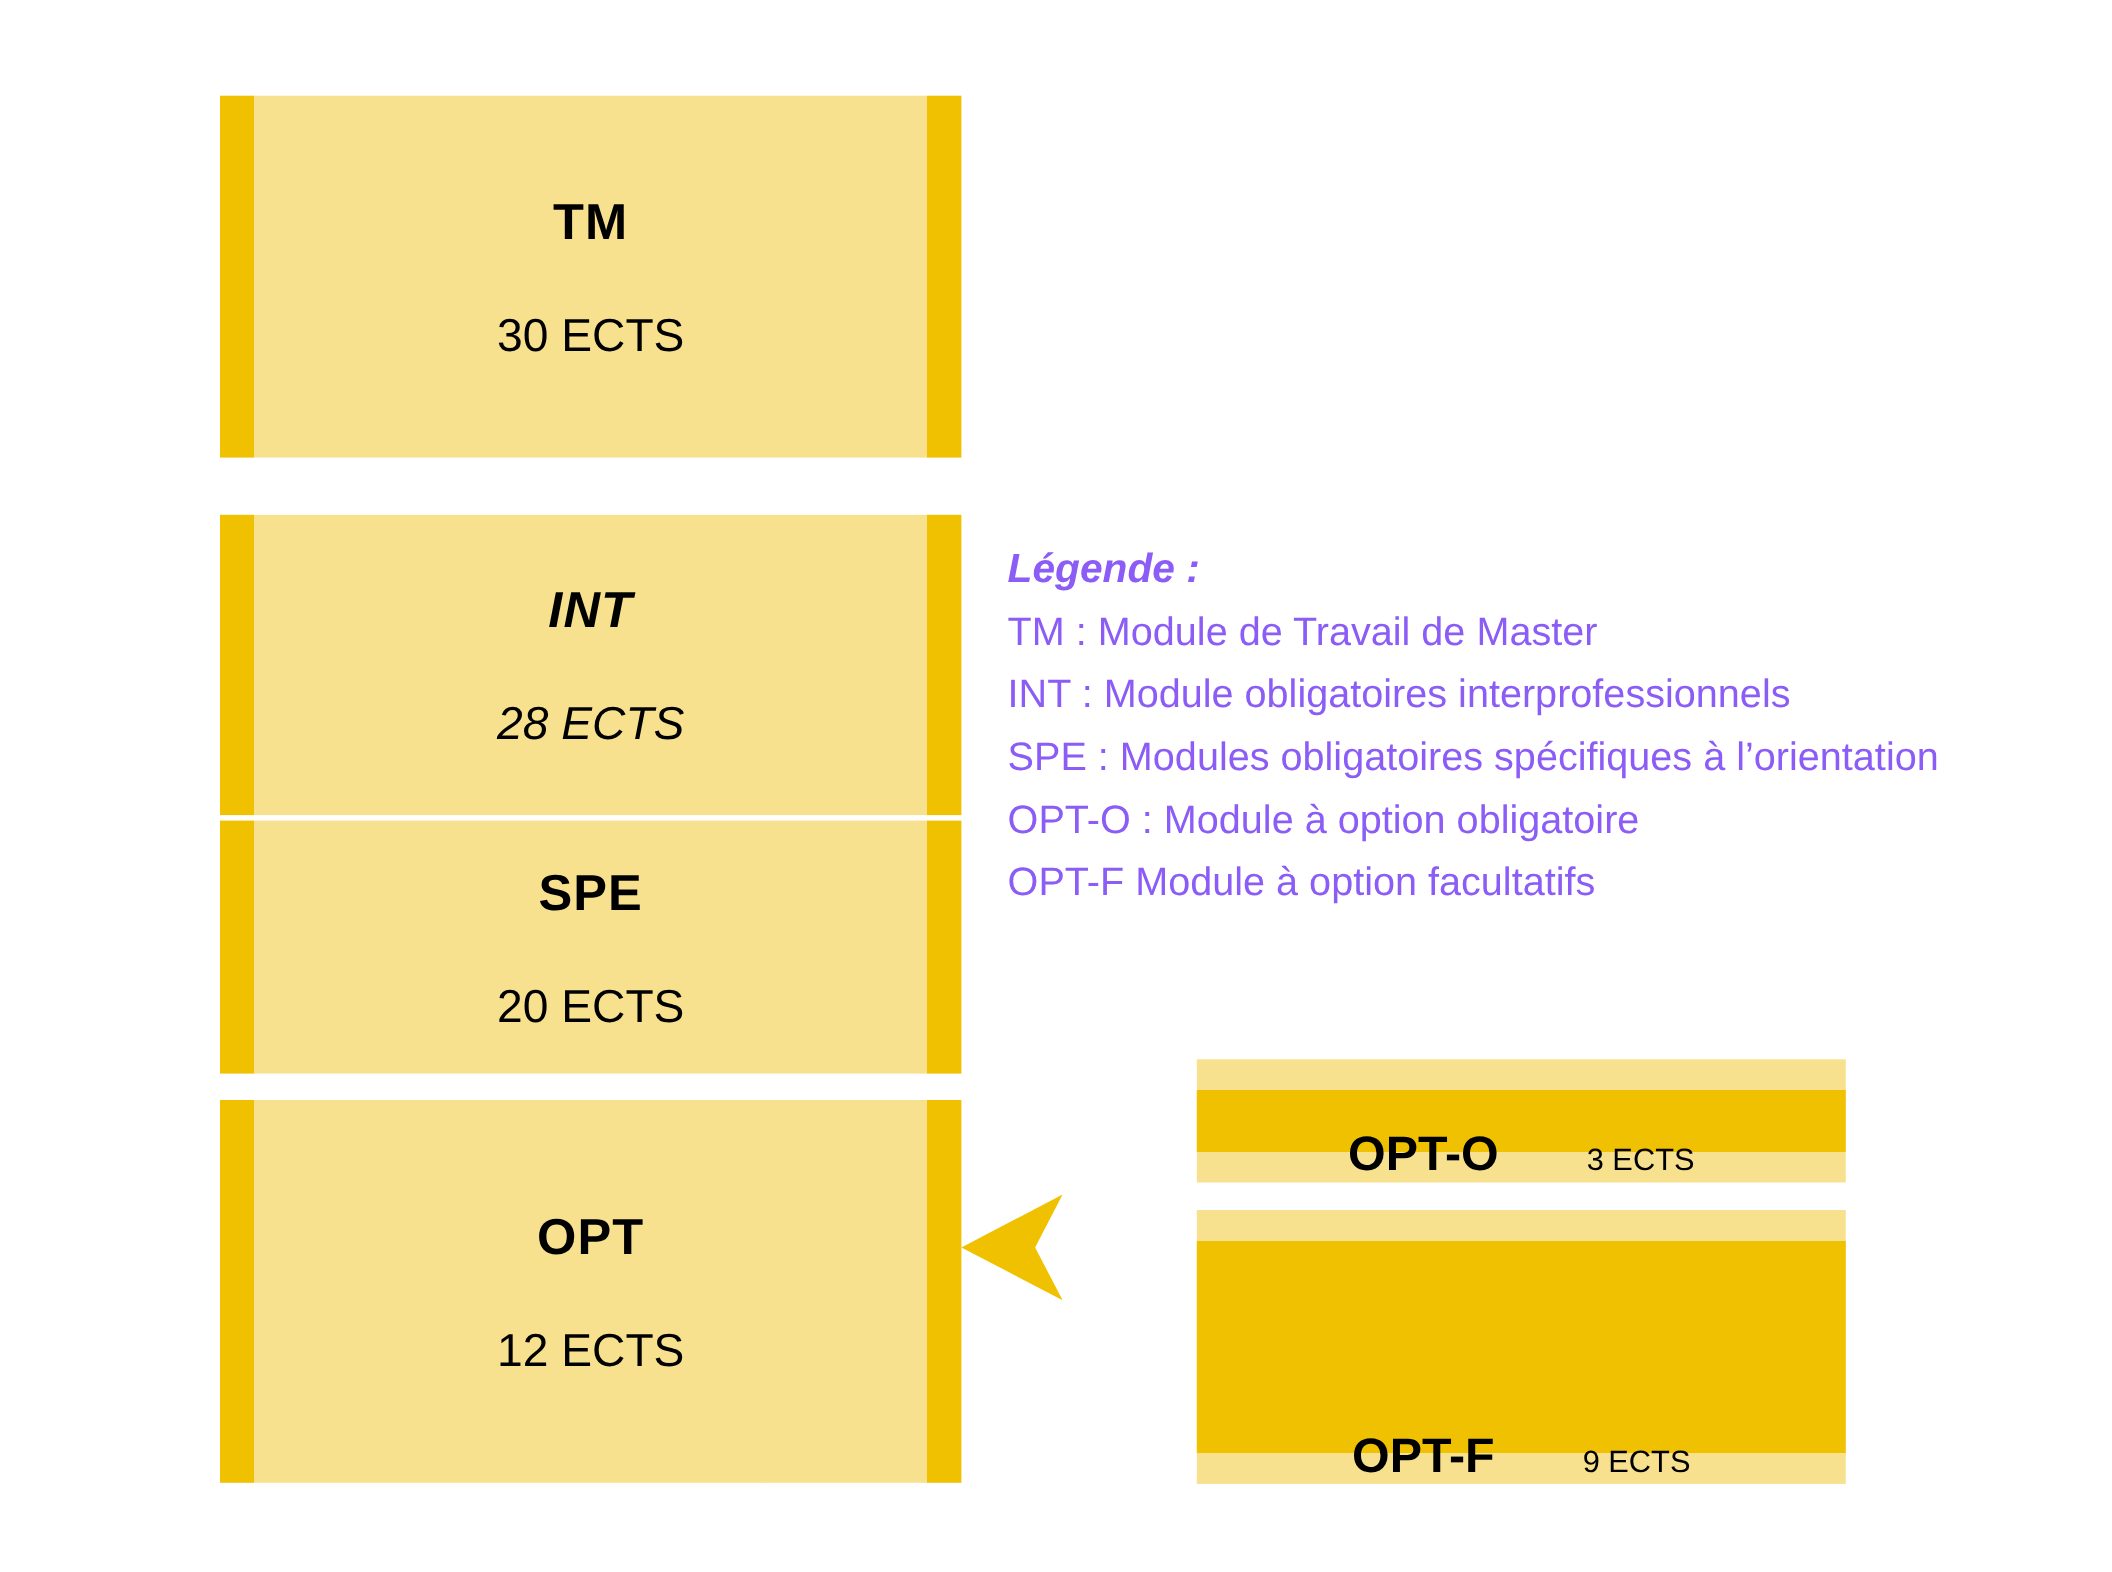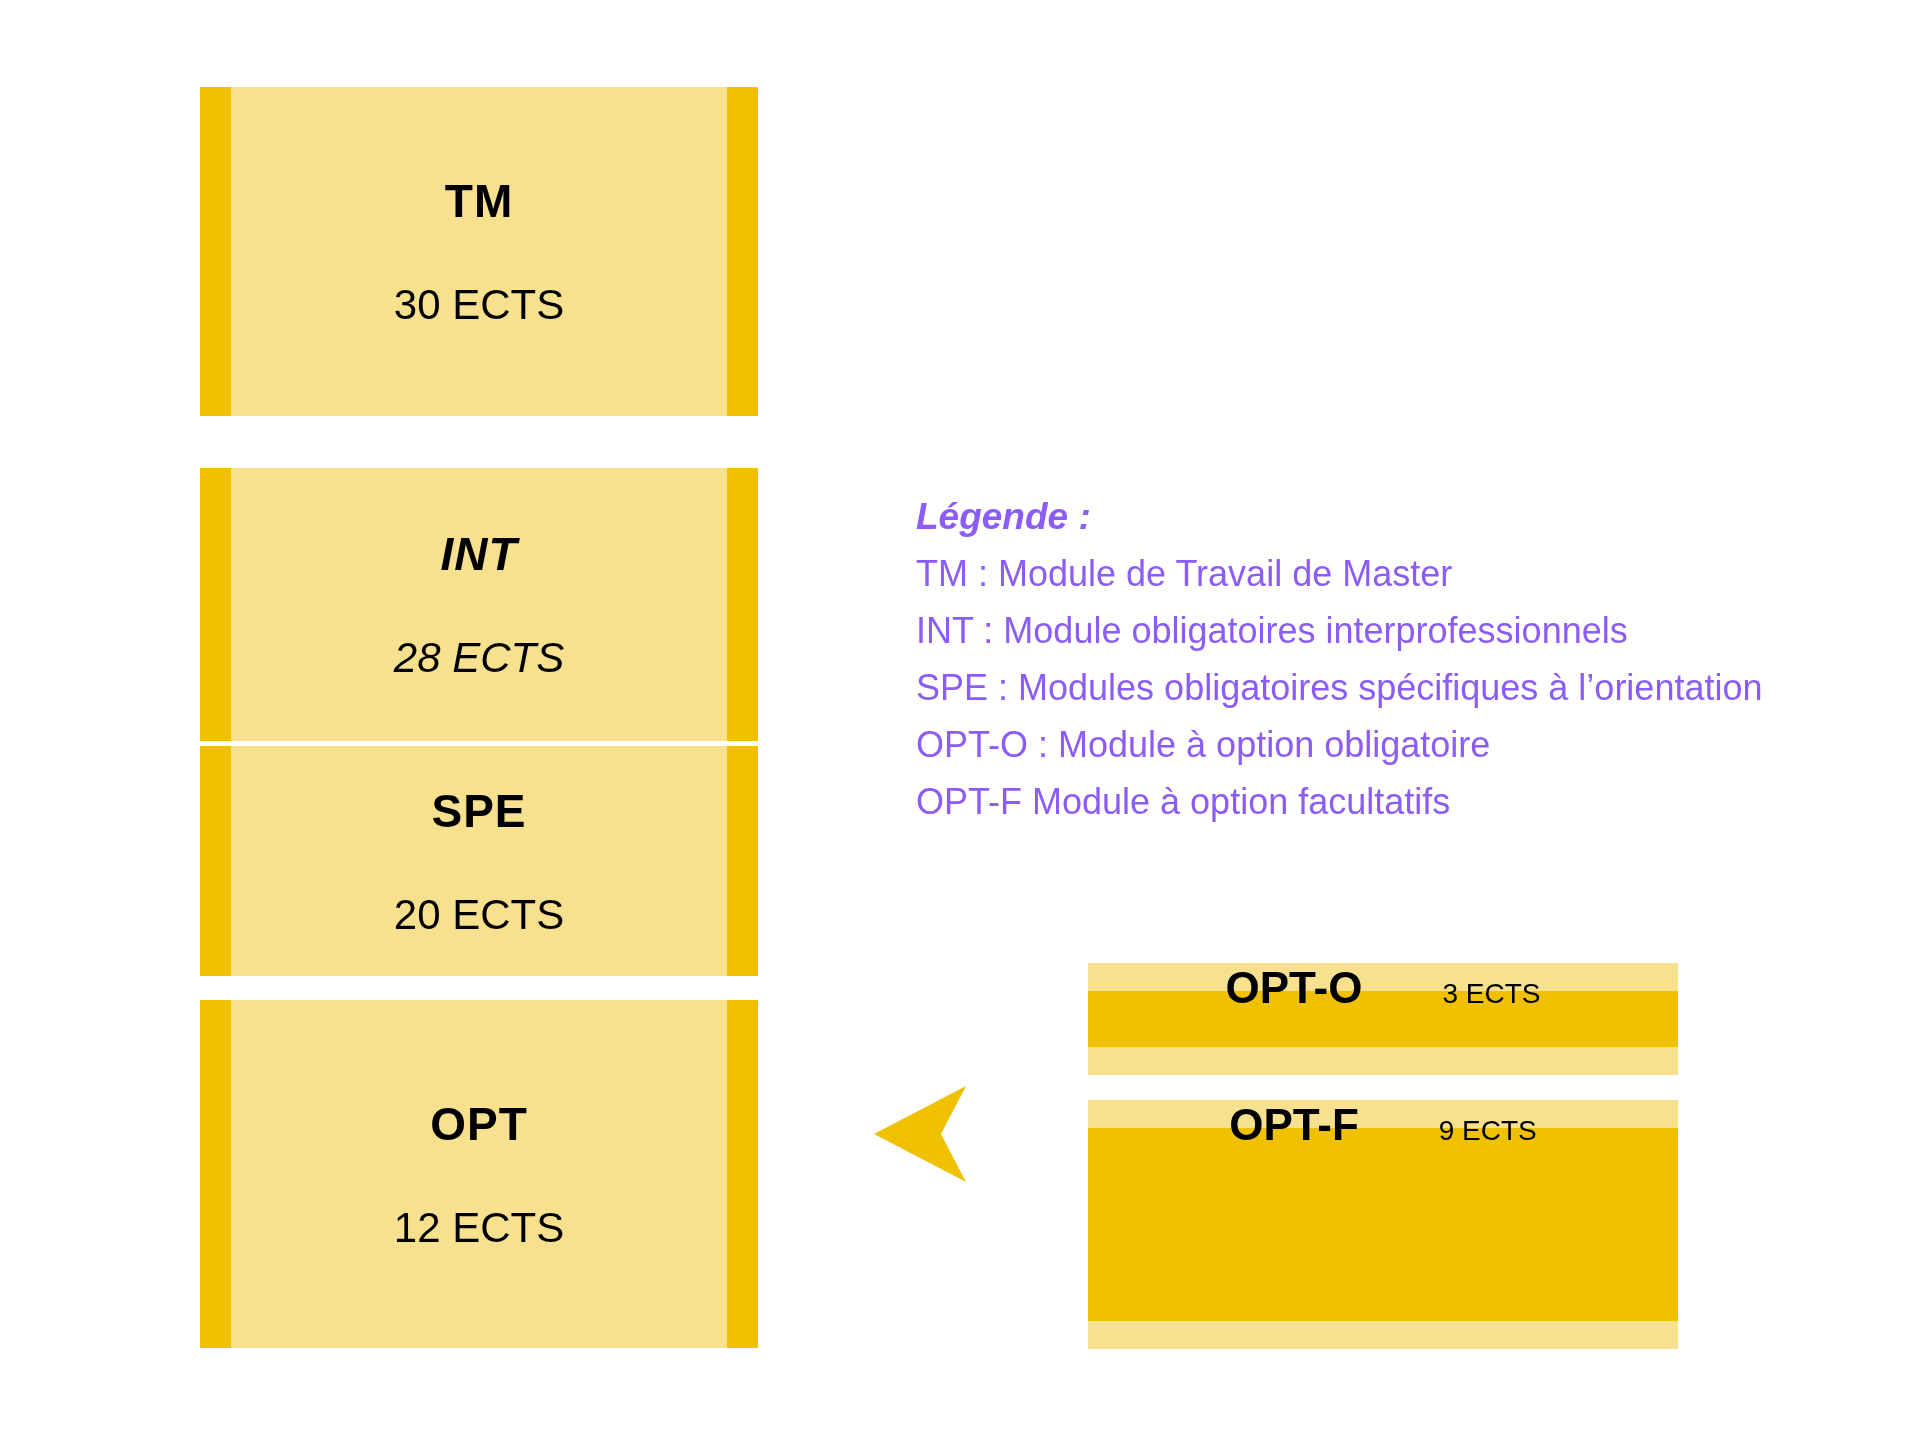--- a/index.html
+++ b/index.html
@@ -13,21 +13,21 @@
     width: 1920px;
     height: 1429px;
     background: #ffffff;
     overflow: hidden;
   }
 
   
   .module-box {
     position: absolute;
     left: 200px;
-    width: 558px;
+    width: 674px;
     background: linear-gradient(
       to right,
       #EFC100 0px, #EFC100 31px,
       #F8E18E 31px, #F8E18E calc(100% - 31px),
       #EFC100 calc(100% - 31px), #EFC100 100%
     );
     display: flex;
     flex-direction: column;
     align-items: center;
     justify-content: center;
@@ -67,21 +67,21 @@
     font-size: 36px;
     line-height: 57px;
   }
 
   
   .option-box {
     position: absolute;
     left: 1088px;
     width: 590px;
     display: flex;
-    align-items: flex-start;
+    align-items: flex-end;
     justify-content: center;
     color: #000;
   }
   .opt-o {
     top: 963px;
     height: 112px;
     background: linear-gradient(
       to bottom,
       #F8E18E 0px, #F8E18E 28px,
       #EFC100 28px, #EFC100 calc(100% - 28px),

